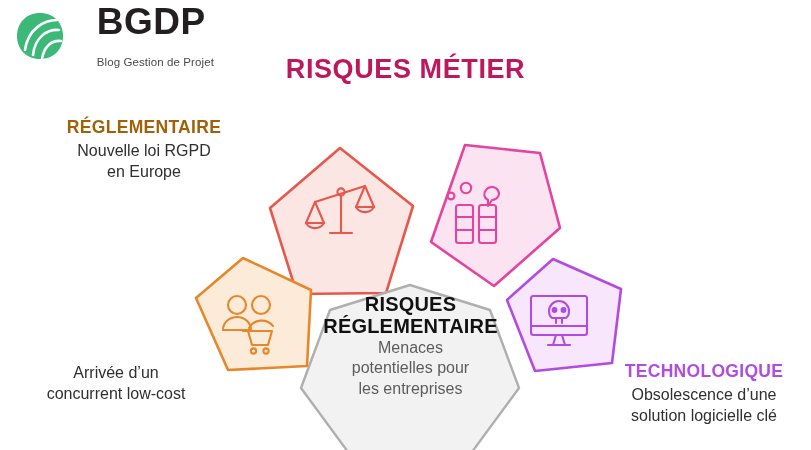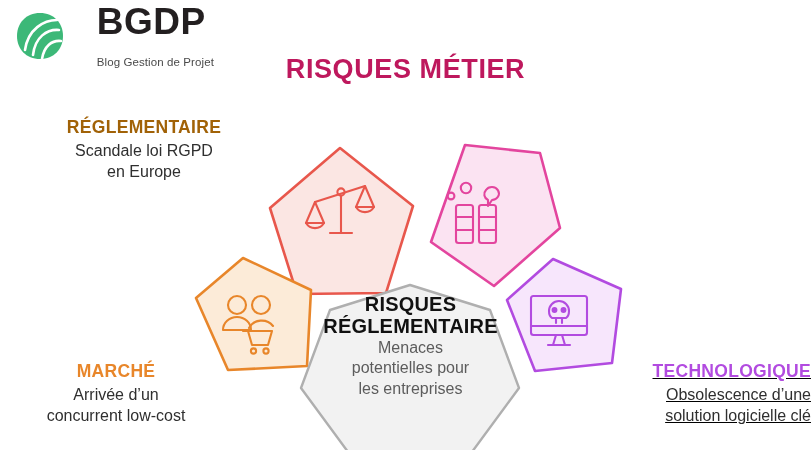--- a/index.html
+++ b/index.html
@@ -80,21 +80,21 @@
   .label-desc {
     font-size: 16px;
     color: #2f2f2f;
     line-height: 1.32;
     margin-top: 1px;
   }
 
   #label-reglementaire { left: 18px; top: 117px; width: 252px; text-align: center; }
   #label-reputation    { left: 543px; top: 108px; width: 256px; text-align: center; }
   #label-marche        { left: 2px;  top: 361px;  width: 228px; text-align: center; }
-  #label-technologique { left: 597px; top: 361px; width: 214px; text-align: right; text-decoration: underline; }
+  #label-technologique { left: 597px; top: 361px; width: 214px; text-align: center; }
 
   
   #center-text {
     position: absolute;
     left: 318px;
     top: 293px;
     width: 185px;
     text-align: center;
   }
   #center-title {
@@ -206,28 +206,27 @@
     <div id="center-sub">
       <div>Menaces</div>
       <div>potentielles pour</div>
       <div>les entreprises</div>
     </div>
   </div>
 
   <div class="label-block" id="label-reglementaire">
     <div class="label-title" style="color:#a16207">RÉGLEMENTAIRE</div>
     <div class="label-desc">
-      <div>Scandale loi RGPD</div>
+      <div>Nouvelle loi RGPD</div>
       <div>en Europe</div>
     </div>
   </div>
 
 
   <div class="label-block" id="label-marche">
-    <div class="label-title" style="color:#E8862A">MARCHÉ</div>
     <div class="label-desc">
       <div>Arrivée d’un</div>
       <div>concurrent low-cost</div>
     </div>
   </div>
 
   <div class="label-block" id="label-technologique">
     <div class="label-title" style="color:#B24BE0">TECHNOLOGIQUE</div>
     <div class="label-desc">
       <div>Obsolescence d’une</div>

